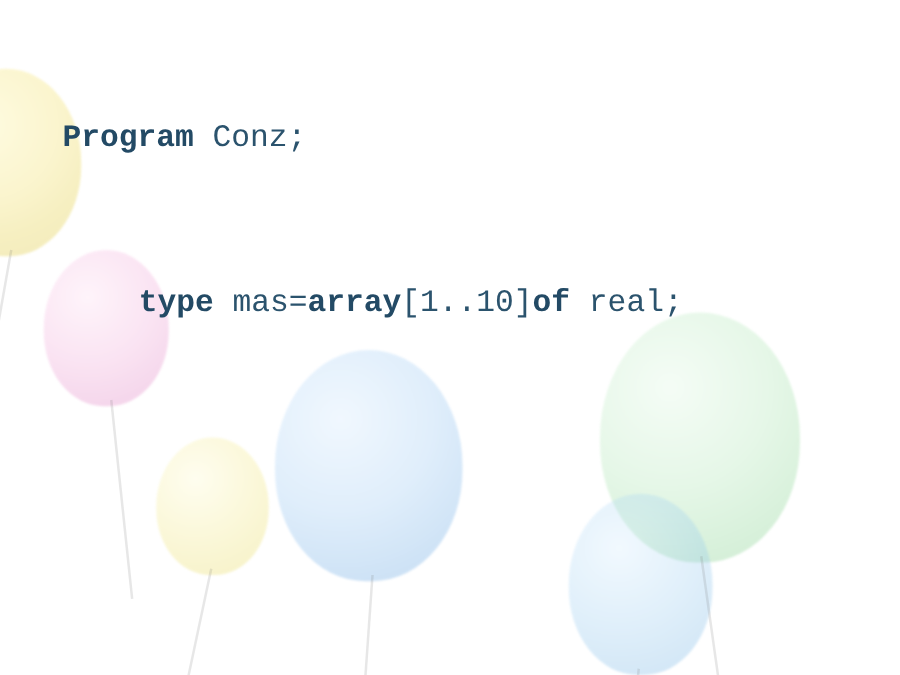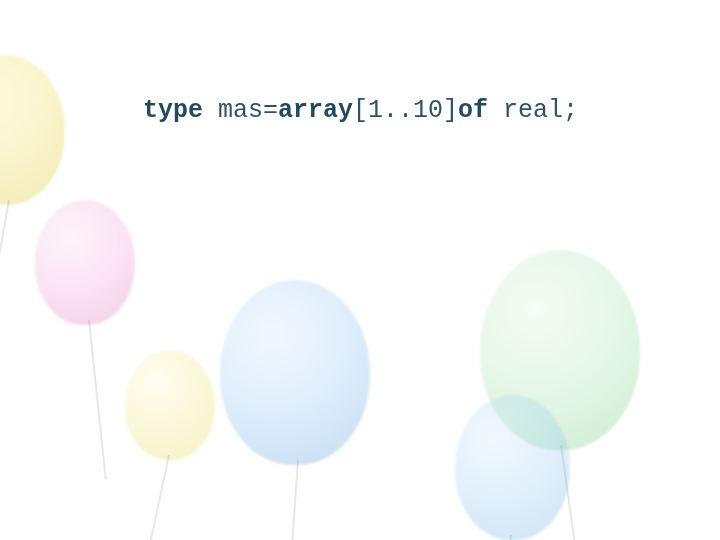--- a/index.html
+++ b/index.html
@@ -58,39 +58,40 @@
       font-size: 25px;
       line-height: 1.48;
       color: #2b536d;
       white-space: pre;
     }
     .code .line { display: block; margin-bottom: 21px; }
     .code .line:last-child { margin-bottom: 0; }
     .kw { font-weight: bold; color: #234a65; }
 
     .in1 { padding-left: 50px; }
-    .in2 { padding-left: 111px; margin-left: 32px; }
+    .in2 { padding-left: 111px; }
   </style>
 </head>
 <body>
 
 <div class="bg">
   <div class="balloon b1"></div>
   <div class="balloon b2"></div>
   <div class="balloon b3"></div>
   <div class="balloon b4"></div>
   <div class="balloon b5"></div>
   <div class="balloon b6"></div>
   <div class="string s1"></div>
   <div class="string s2"></div>
   <div class="string s3"></div>
   <div class="string s4"></div>
   <div class="string s5"></div>
   <div class="string s6"></div>
 </div>
 
 <div class="code">
+  <span class="line in1"><span class="kw">Program</span><span> Conz;</span></span>
   <span class="line in2"><span class="kw">type</span><span> mas=</span><span class="kw">array</span><span>[1..10]</span><span class="kw">of</span><span> real;</span></span>
   
   
   
   
 </div>
 
 </body></html>

